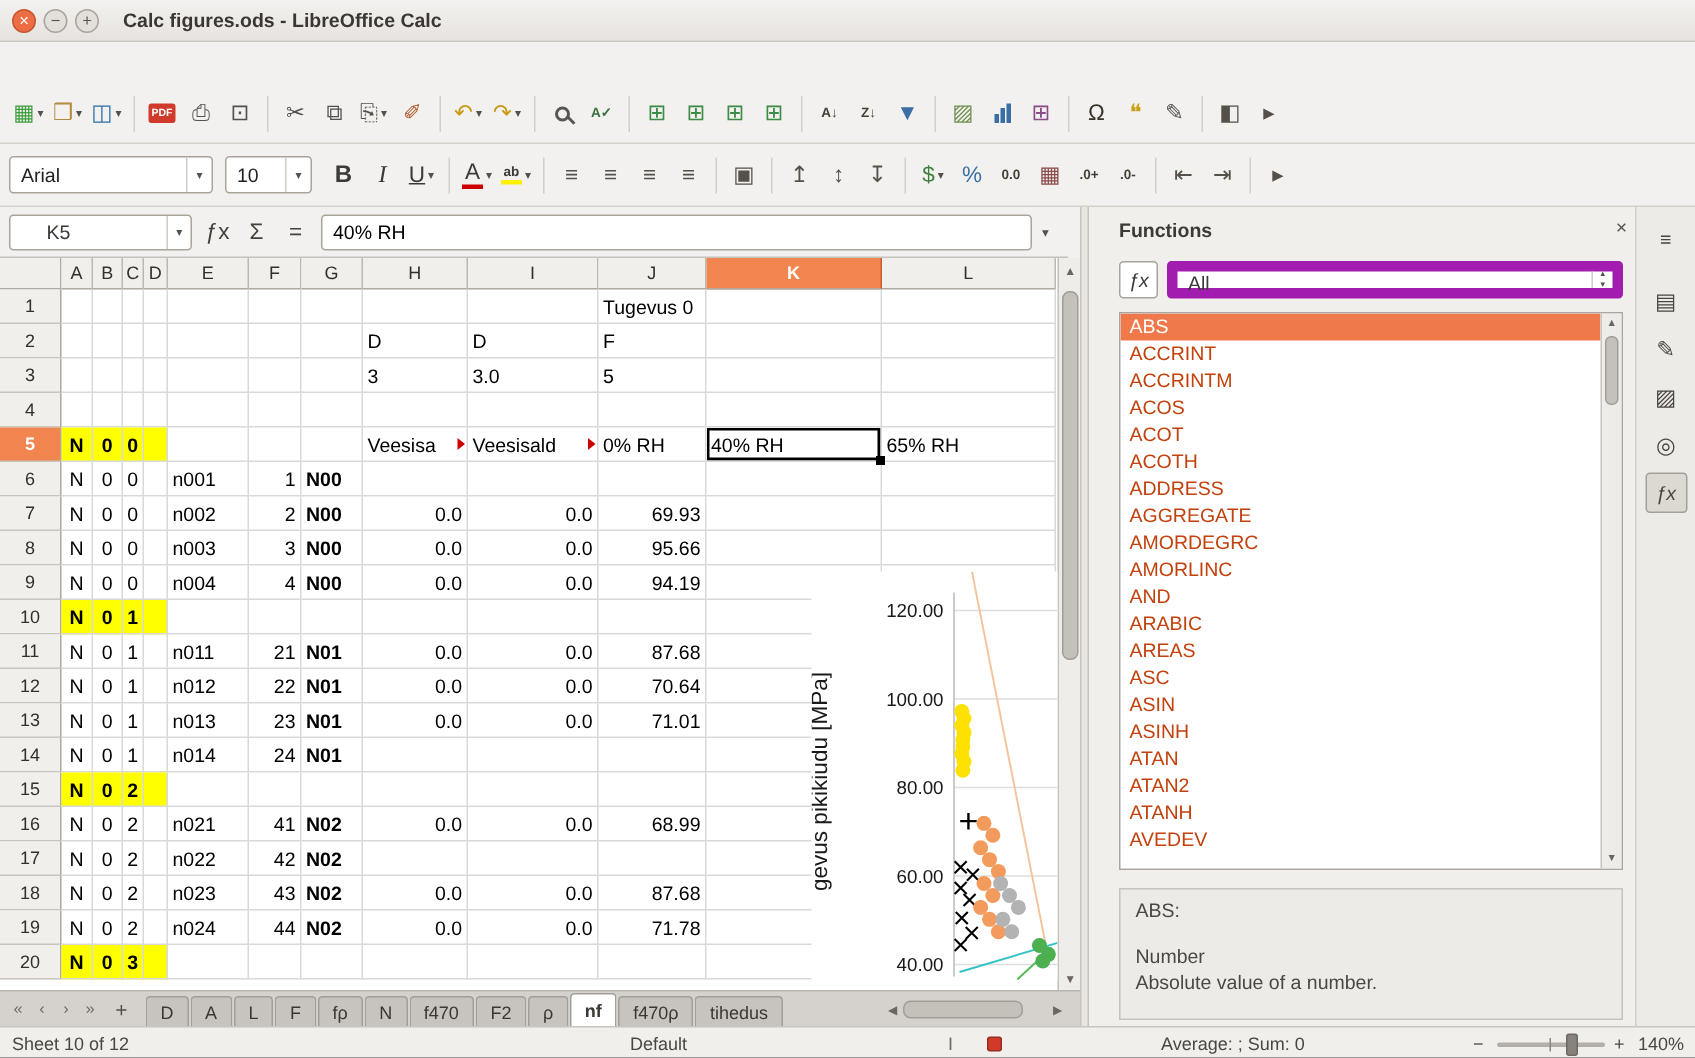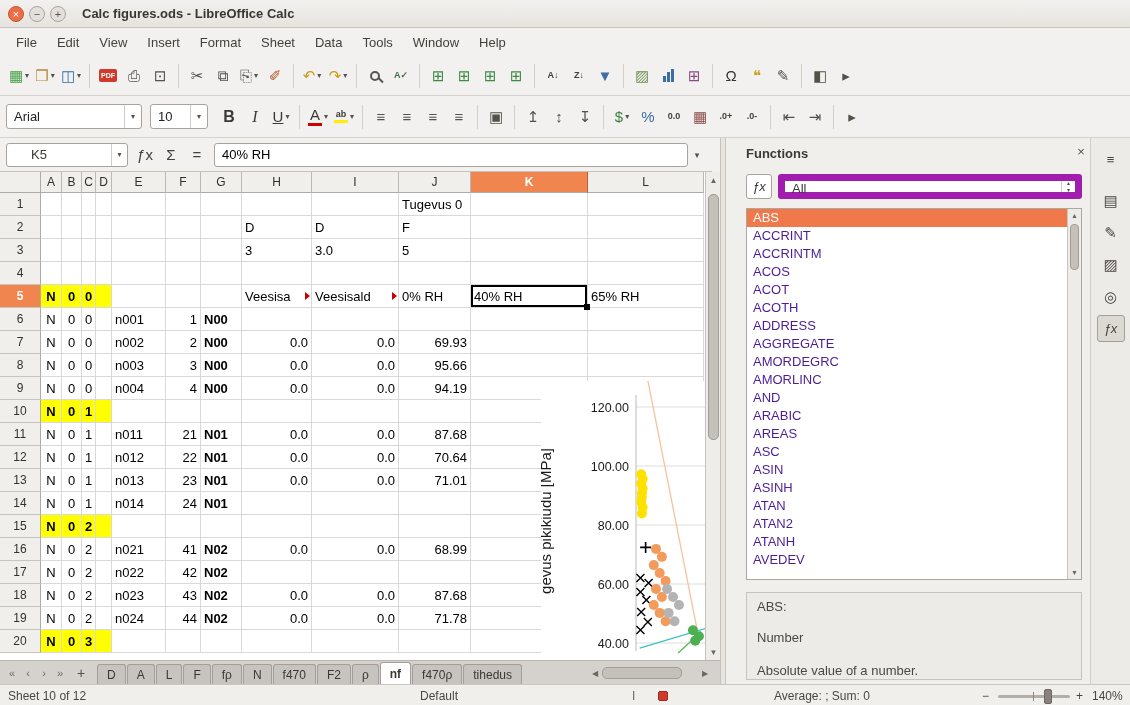--- a/index.html
+++ b/index.html
@@ -77,29 +77,29 @@
   
   .sidepanel{position:absolute;left:726px;top:138px;width:404px;height:546px;background:#f1efec;}
   .sp-header{position:absolute;left:20px;top:8px;font-size:13px;font-weight:bold;color:#3c3936;}
   .sp-close{position:absolute;left:346px;top:6px;width:18px;height:18px;text-align:center;font-size:13px;color:#55504a;}
   .sp-fx{position:absolute;left:20px;top:36px;width:26px;height:25px;background:#fff;border:1px solid #a9a39c;border-radius:3px;display:flex;align-items:center;justify-content:center;font-style:italic;font-size:13px;color:#3c3936;}
   .sp-combo{position:absolute;left:52px;top:36px;width:304px;height:25px;background:#fff;border:7px solid #a21caf;border-radius:3px;display:flex;align-items:flex-start;font-size:13px;}
   .sp-combo .val{flex:1;padding-left:7px;}
   .sp-combo .spin{width:14px;height:100%;border-left:1px solid #d0ccc6;display:flex;flex-direction:column;align-items:center;justify-content:center;font-size:6px;color:#55504a;line-height:1.1;}
   .fn-list{position:absolute;left:20px;top:70px;width:336px;height:372px;background:#fff;border:1px solid #aba69f;overflow:hidden;}
   .fn-items{position:absolute;left:0;top:0;right:14px;}
-  .fn-item{height:18px;line-height:18px;padding-left:6px;font-size:13px;color:#4c1d95;white-space:nowrap;}
+  .fn-item{height:18px;line-height:18px;padding-left:6px;font-size:13px;color:#c2410c;white-space:nowrap;}
   .fn-item.sel{background:#f0794b;color:#fff;}
   .fn-scroll{position:absolute;right:0;top:0;bottom:0;width:14px;background:#eeece9;border-left:1px solid #c9c5bf;}
   .fn-scroll .up,.fn-scroll .down{position:absolute;left:0;width:13px;height:13px;font-size:7px;color:#6b6660;display:flex;align-items:center;justify-content:center;}
   .fn-scroll .up{top:0;} .fn-scroll .down{bottom:0;}
   .fn-scroll .thumb{position:absolute;left:2px;top:15px;width:9px;height:46px;background:#c4c0ba;border:1px solid #a29d96;border-radius:4px;}
   .fn-desc{position:absolute;left:20px;top:454px;width:336px;height:88px;background:#edebe8;border:1px solid #c6c2bc;padding:6px 10px;font-size:13px;color:#4b4742;}
   .fn-desc .t{margin-bottom:16px;}
-  .fn-desc .n{margin-bottom:18px;}
+  .fn-desc .n{margin-bottom:2px;}
   
   .sidetabs{position:absolute;left:1090px;top:138px;width:40px;height:546px;background:#edebe8;border-left:1px solid #d2cec8;}
   .side-btn{width:28px;height:27px;margin:5px auto;display:flex;align-items:center;justify-content:center;border-radius:3px;color:#4a453f;font-size:15px;}
   .side-btn.fx{font-style:italic;font-size:13px;}
   .side-btn.active{background:#dcd8d2;border:1px solid #a59f98;}
   .side-btn.first{margin-top:8px;margin-bottom:14px;font-size:13px;}
   
   .tabbar{position:absolute;left:0;top:660px;width:720px;height:24px;background:#d5d2cd;border-top:1px solid #b9b5b0;display:flex;align-items:center;padding-left:4px;}
   .tab-nav{width:16px;height:18px;display:flex;align-items:center;justify-content:center;font-size:11px;color:#6e6963;}
   .add-tab{width:20px;height:18px;display:flex;align-items:center;justify-content:center;font-size:14px;color:#55504a;margin:0 3px;}
@@ -125,32 +125,20 @@
 
   <div class="titlebar">
     <div class="winbtns" id="winbtns">
         <span class="winbtn close">×</span>
         <span class="winbtn">−</span>
         <span class="winbtn">+</span>
       </div>
     <div class="title">Calc figures.ods - LibreOffice Calc</div>
   </div>
 
-  <div class="menubar" id="menubar">
-      <span class="menu-item">File</span>
-      <span class="menu-item">Edit</span>
-      <span class="menu-item">View</span>
-      <span class="menu-item">Insert</span>
-      <span class="menu-item">Format</span>
-      <span class="menu-item">Sheet</span>
-      <span class="menu-item">Data</span>
-      <span class="menu-item">Tools</span>
-      <span class="menu-item">Window</span>
-      <span class="menu-item">Help</span>
-    </div>
 
   <div class="toolbar tb1" id="toolbar-main">
       <span class="tb-btn">
         <span class="tb-glyph" style="color: rgb(63, 158, 63);">▦</span>
         <span class="tb-dd">▾</span>
       </span>
       <span class="tb-btn">
         <span class="tb-glyph" style="color: rgb(181, 138, 62);">❒</span>
         <span class="tb-dd">▾</span>
       </span>

